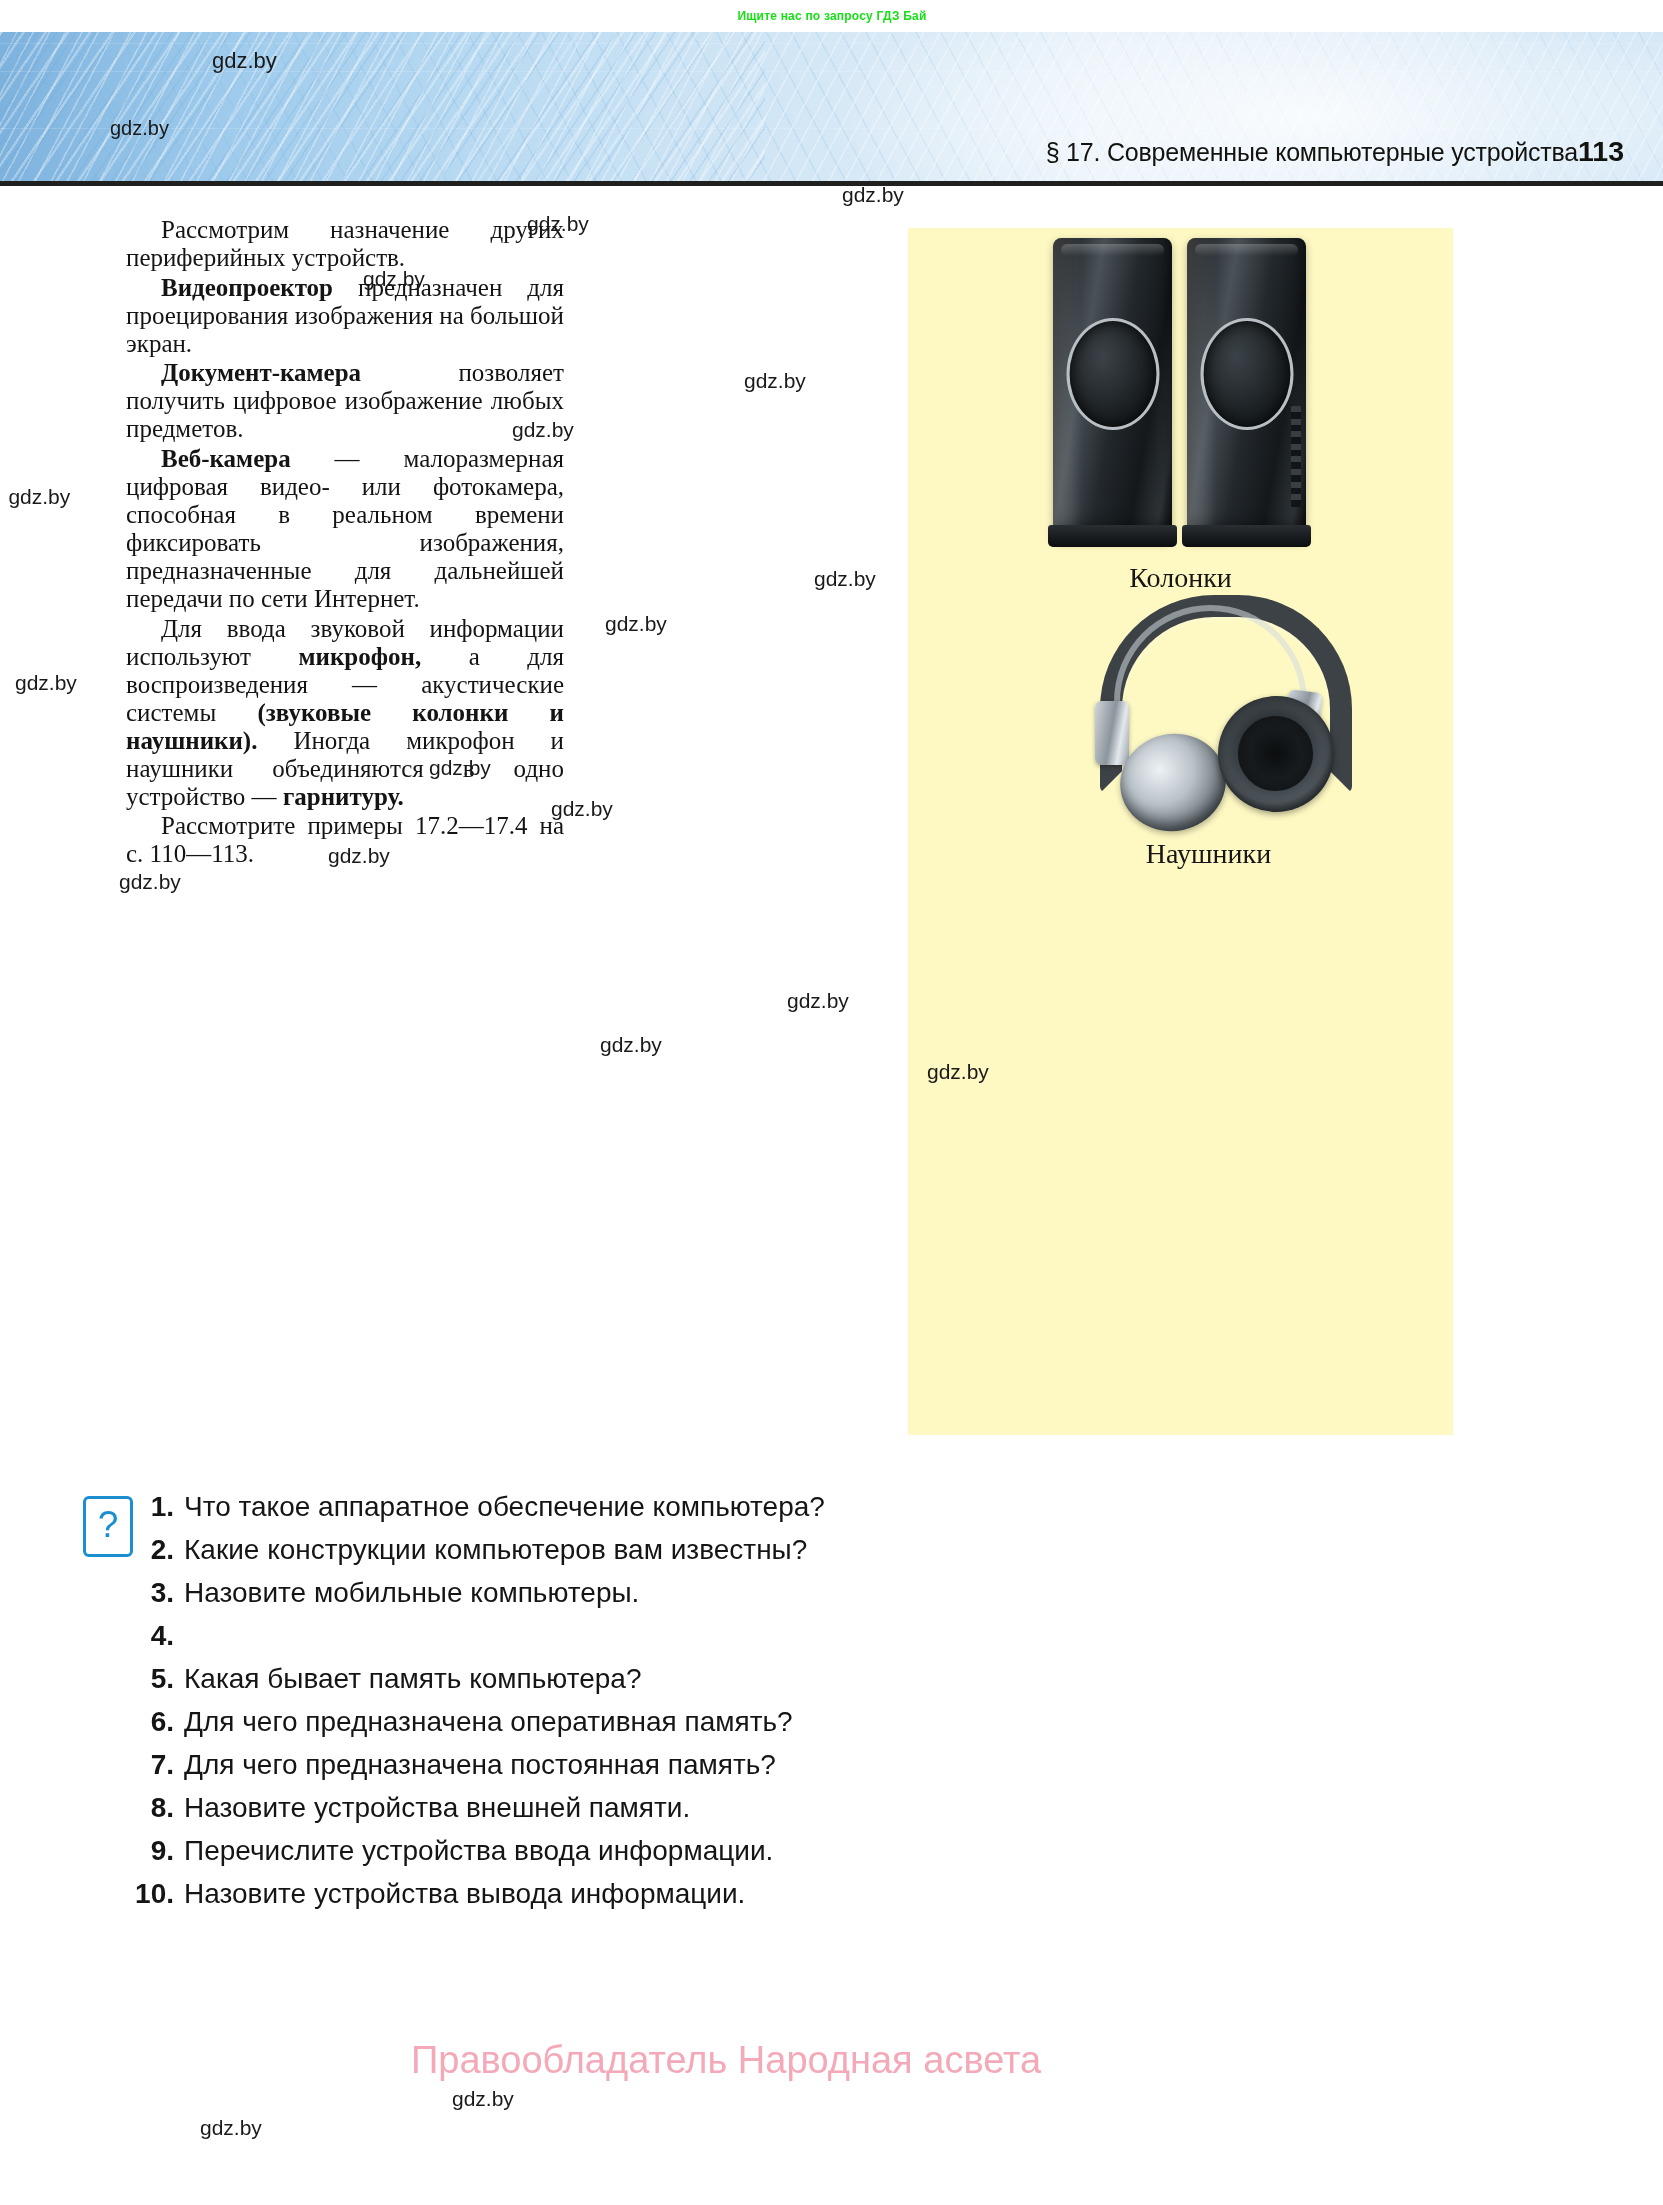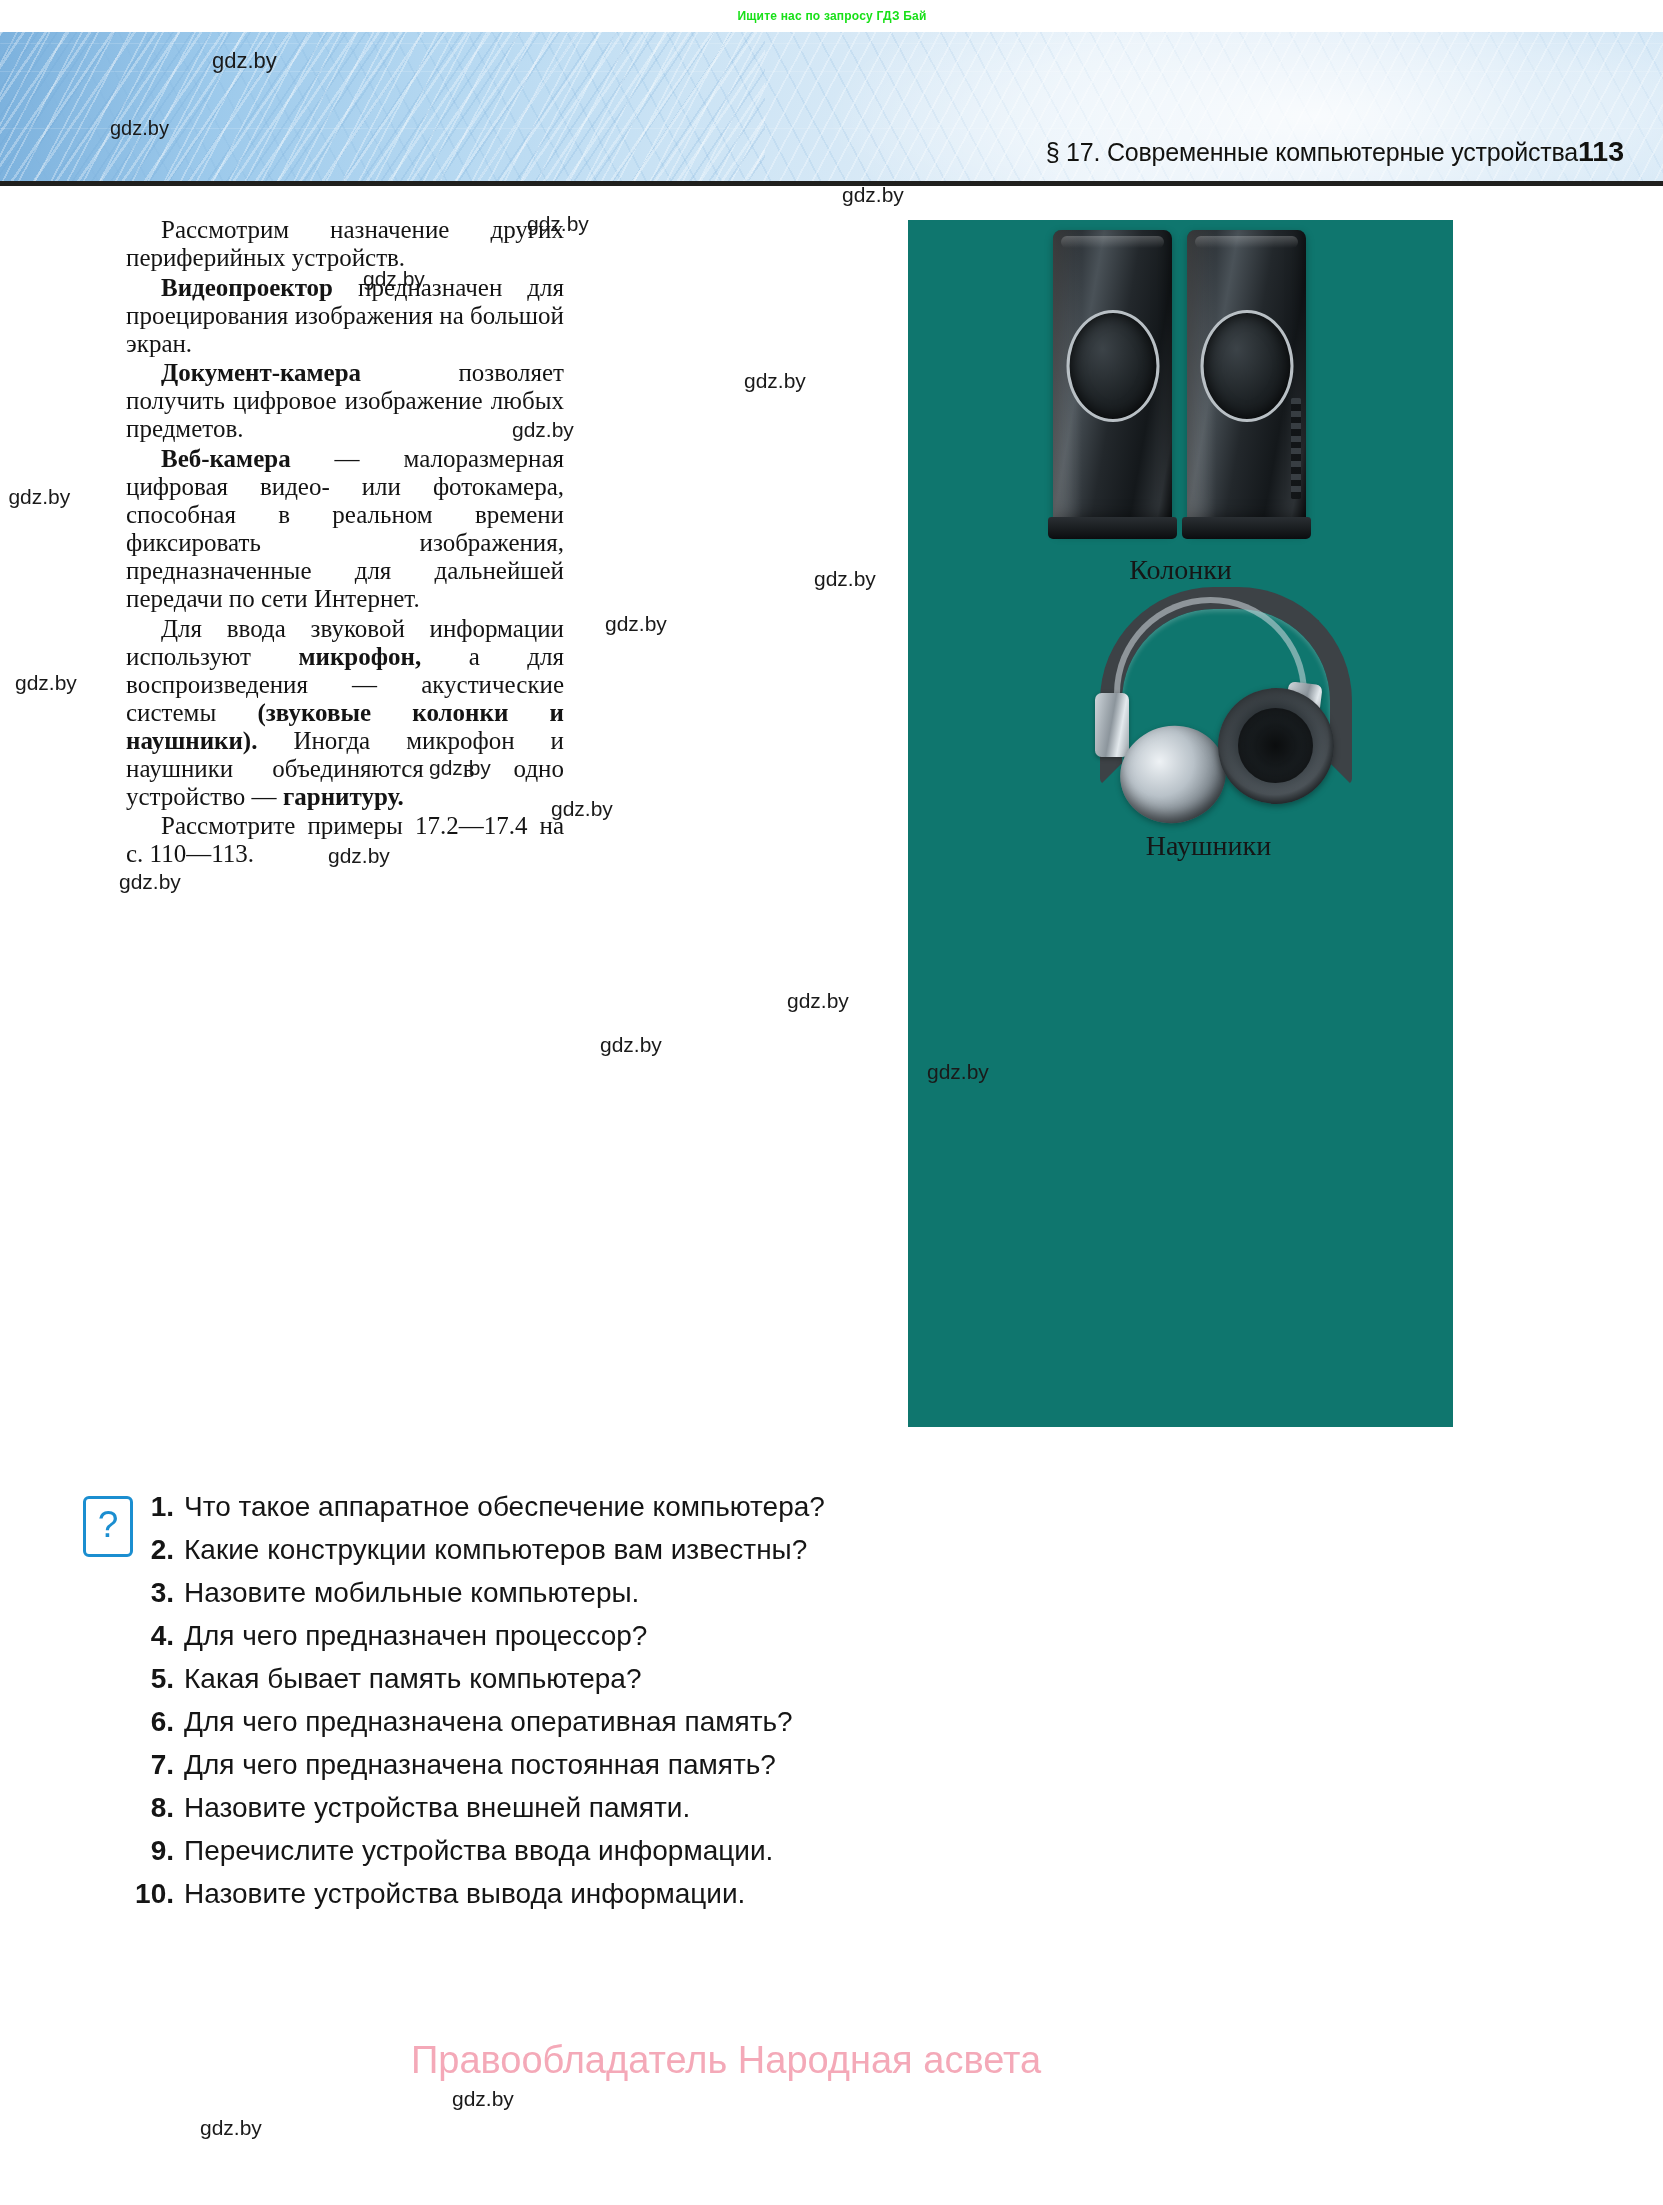--- a/index.html
+++ b/index.html
@@ -122,24 +122,24 @@
   .text-col p {
     margin: 0 0 1.7px 0;
     text-indent: 35px;
   }
   .text-col b { font-weight: 700; }
 
   
   .figure-panel {
     position: absolute;
     left: 908px;
-    top: 220px;
+    top: 228px;
     width: 545px;
     height: 1207px;
-    background: #0f766e;
+    background: #fef9c3;
   }
   .fig {
     position: absolute;
     width: 100%;
     display: flex;
     flex-direction: column;
     align-items: center;
   }
   .fig-caption {
     font-family: "Liberation Serif", "DejaVu Serif", serif;
@@ -520,21 +520,20 @@
       <li class="q-item">
           <span class="q-num">2.</span>
           <span class="q-text">Какие конструкции компьютеров вам известны?</span>
         </li>
       <li class="q-item">
           <span class="q-num">3.</span>
           <span class="q-text">Назовите мобильные компьютеры.</span>
         </li>
       <li class="q-item">
           <span class="q-num">4.</span>
-          <span class="q-text">Для чего предназначен процессор?</span>
         </li>
       <li class="q-item">
           <span class="q-num">5.</span>
           <span class="q-text">Какая бывает память компьютера?</span>
         </li>
       <li class="q-item">
           <span class="q-num">6.</span>
           <span class="q-text">Для чего предназначена оперативная память?</span>
         </li>
       <li class="q-item">

